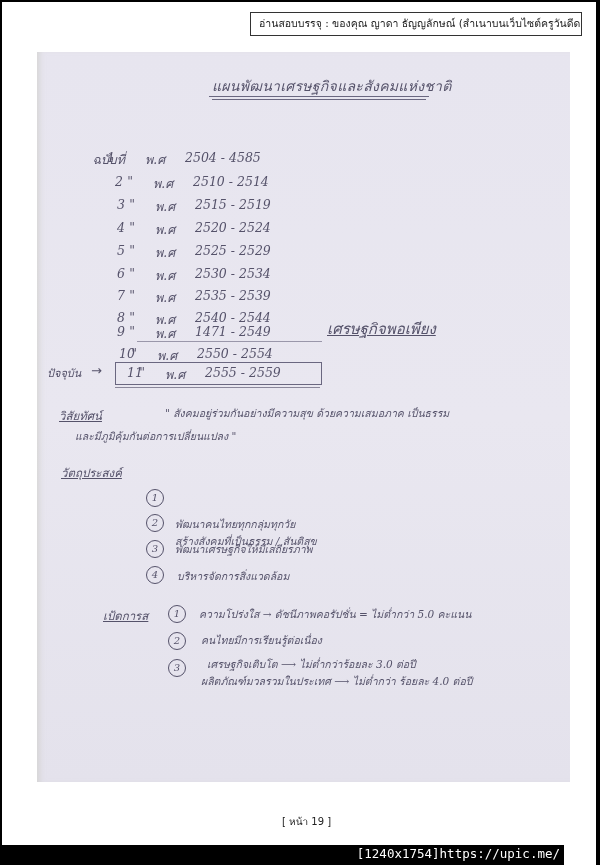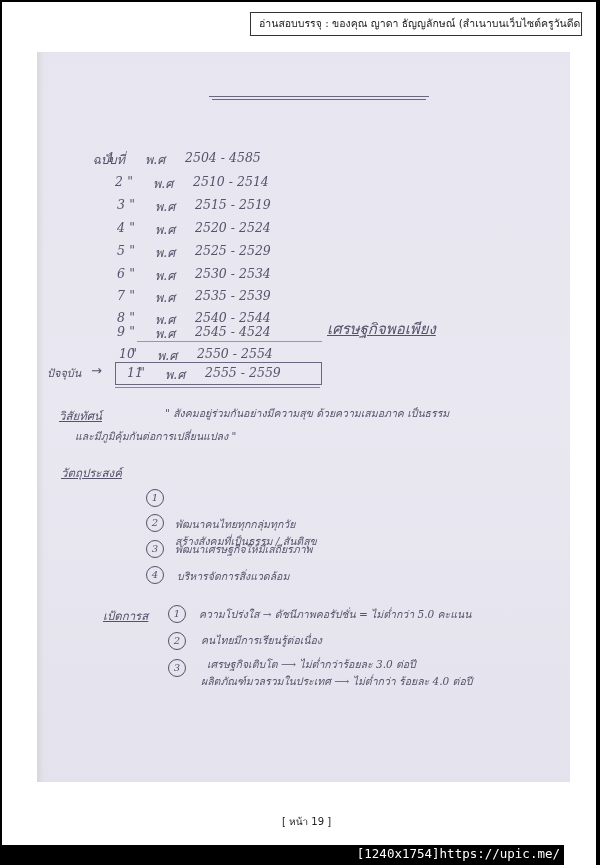--- a/index.html
+++ b/index.html
@@ -62,20 +62,21 @@
 <div class="frame-top"></div>
 <div class="frame-left"></div>
 <div class="frame-right"></div>
 
 <div class="header-box">
   <span>อ่านสอบบรรจุ : ของคุณ ญาดา ธัญญลักษณ์ (สำเนาบนเว็บไซต์ครูวันดีดอทคอม)</span>
 </div>
 
 <div class="photo">
 
+  <div class="hw title">แผนพัฒนาเศรษฐกิจและสังคมแห่งชาติ</div>
   <div class="title-ul"></div>
   <div class="title-ul2"></div>
 
   <div>
     <div class="plan-row" style="left:0;top:98px;">
       <span class="lbl">ฉบับที่</span>
       <span class="num">1</span>
       <span class="era">พ.ศ</span>
       <span class="yrs">2504 - 4585</span>
     </div>
@@ -118,21 +119,21 @@
     <div class="plan-row" style="left:10px;top:258px;">
       <span class="lbl">"</span>
       <span class="num">8</span>
       <span class="era">พ.ศ</span>
       <span class="yrs">2540 - 2544</span>
     </div>
     <div class="plan-row" style="left:10px;top:272px;">
       <span class="lbl">"</span>
       <span class="num">9</span>
       <span class="era">พ.ศ</span>
-      <span class="yrs">2545 - 4524</span>
+      <span class="yrs">1471 - 2549</span>
     </div>
     <div class="plan9-ul"></div>
     <div class="hw side-note">เศรษฐกิจพอเพียง</div>
     <div class="plan-row" style="left:12px;top:294px;">
       <span class="lbl">"</span>
       <span class="num">10</span>
       <span class="era">พ.ศ</span>
       <span class="yrs">2550 - 2554</span>
     </div>
 

